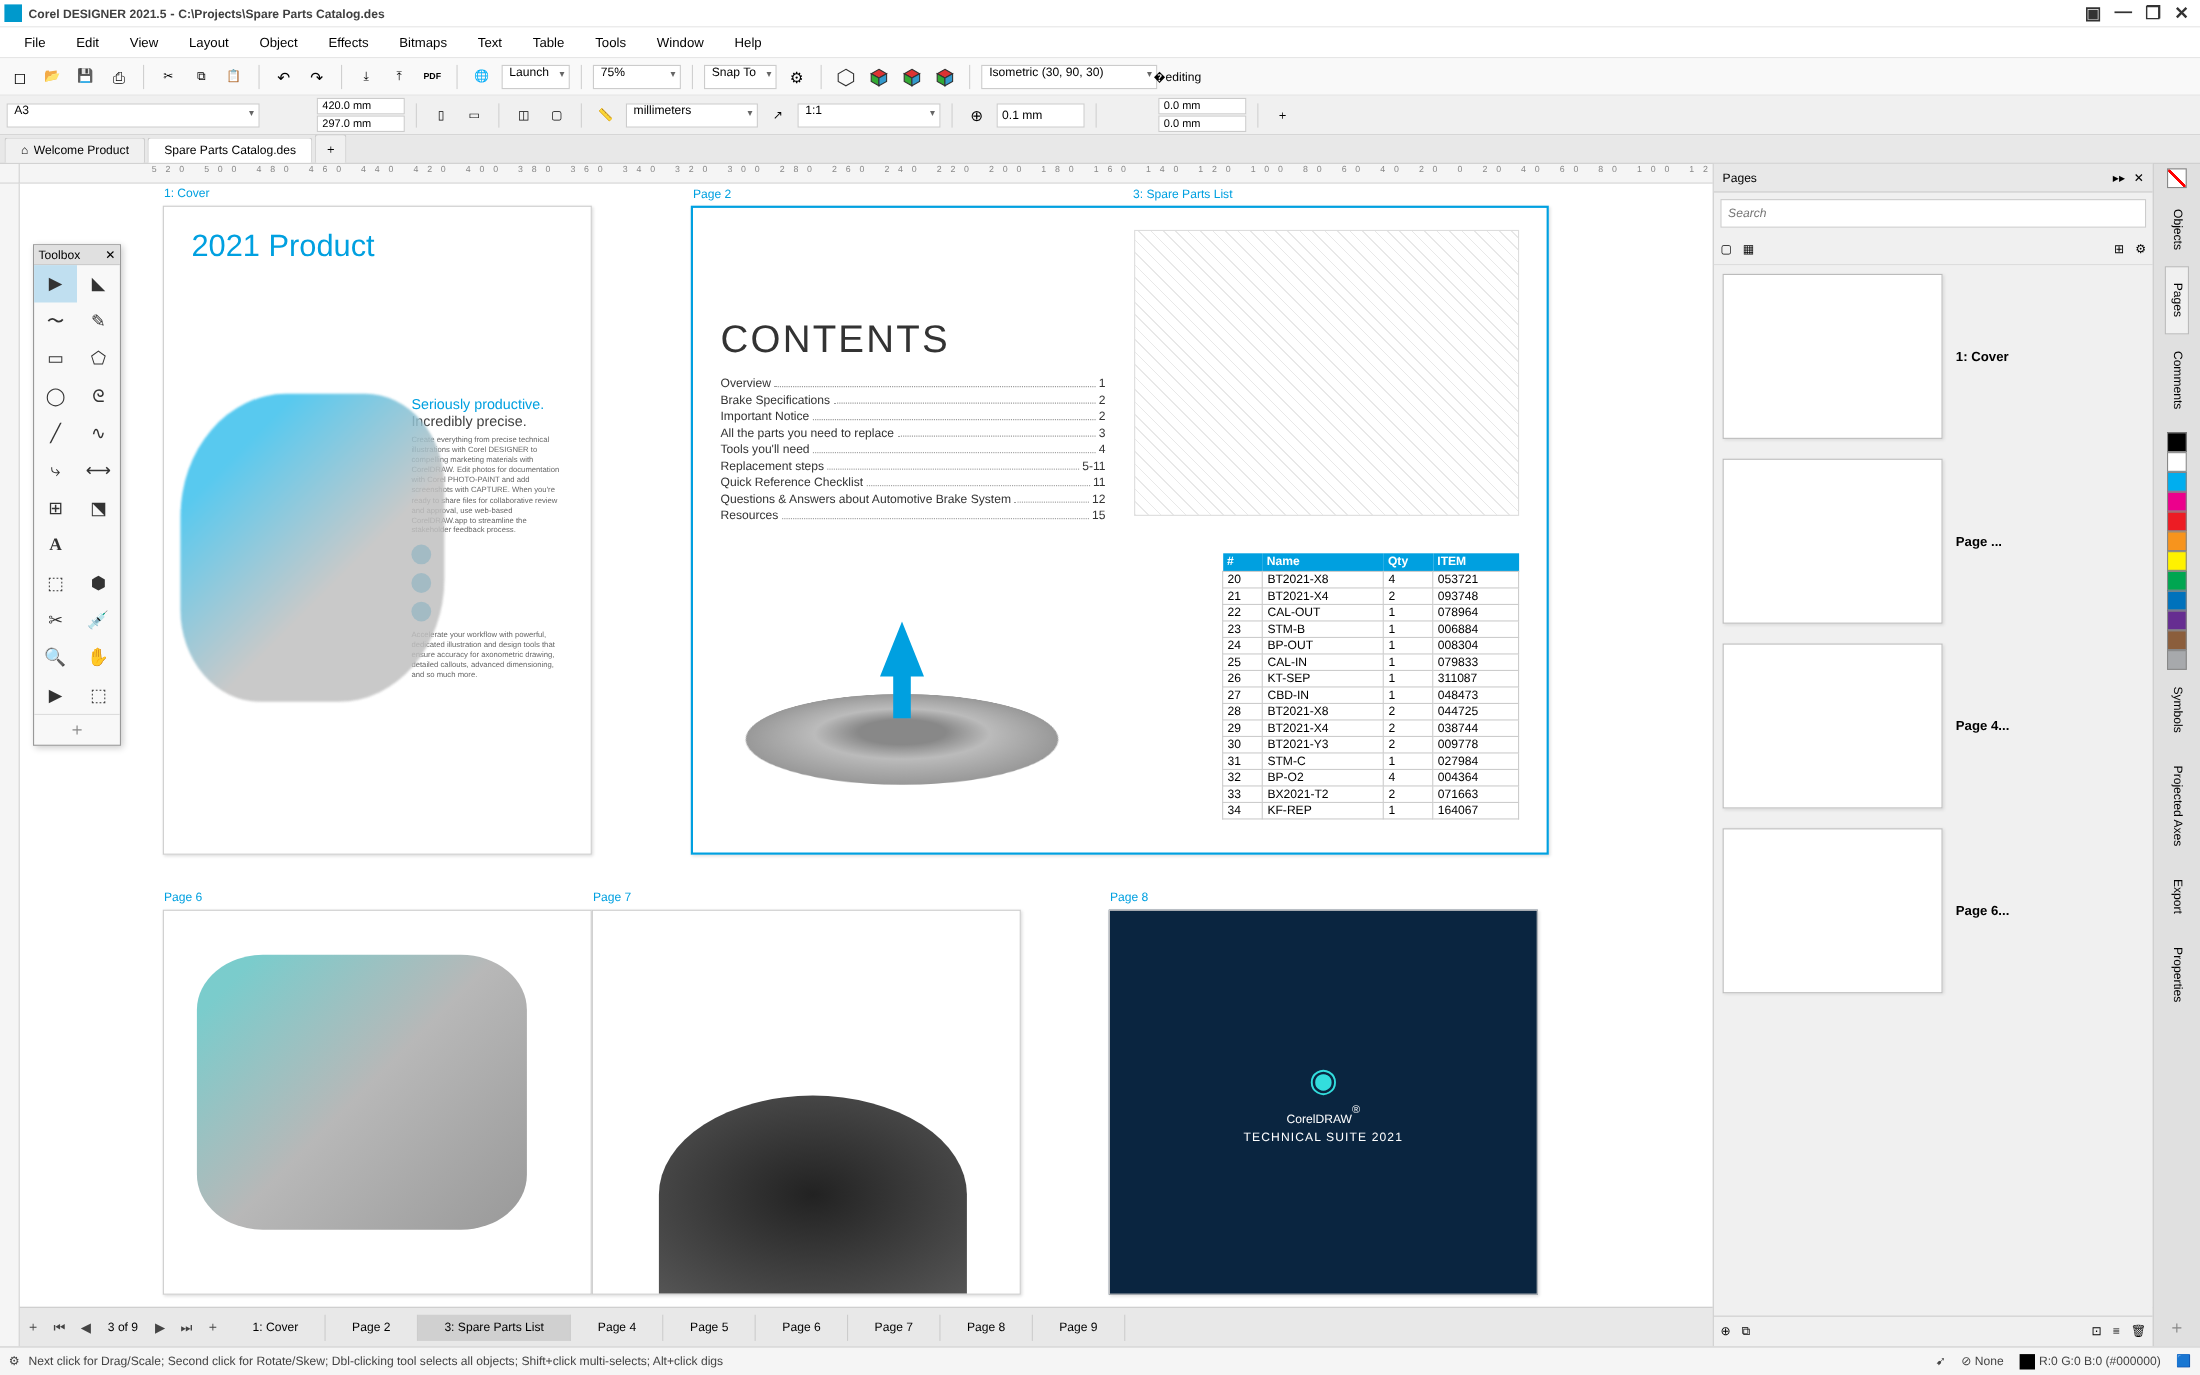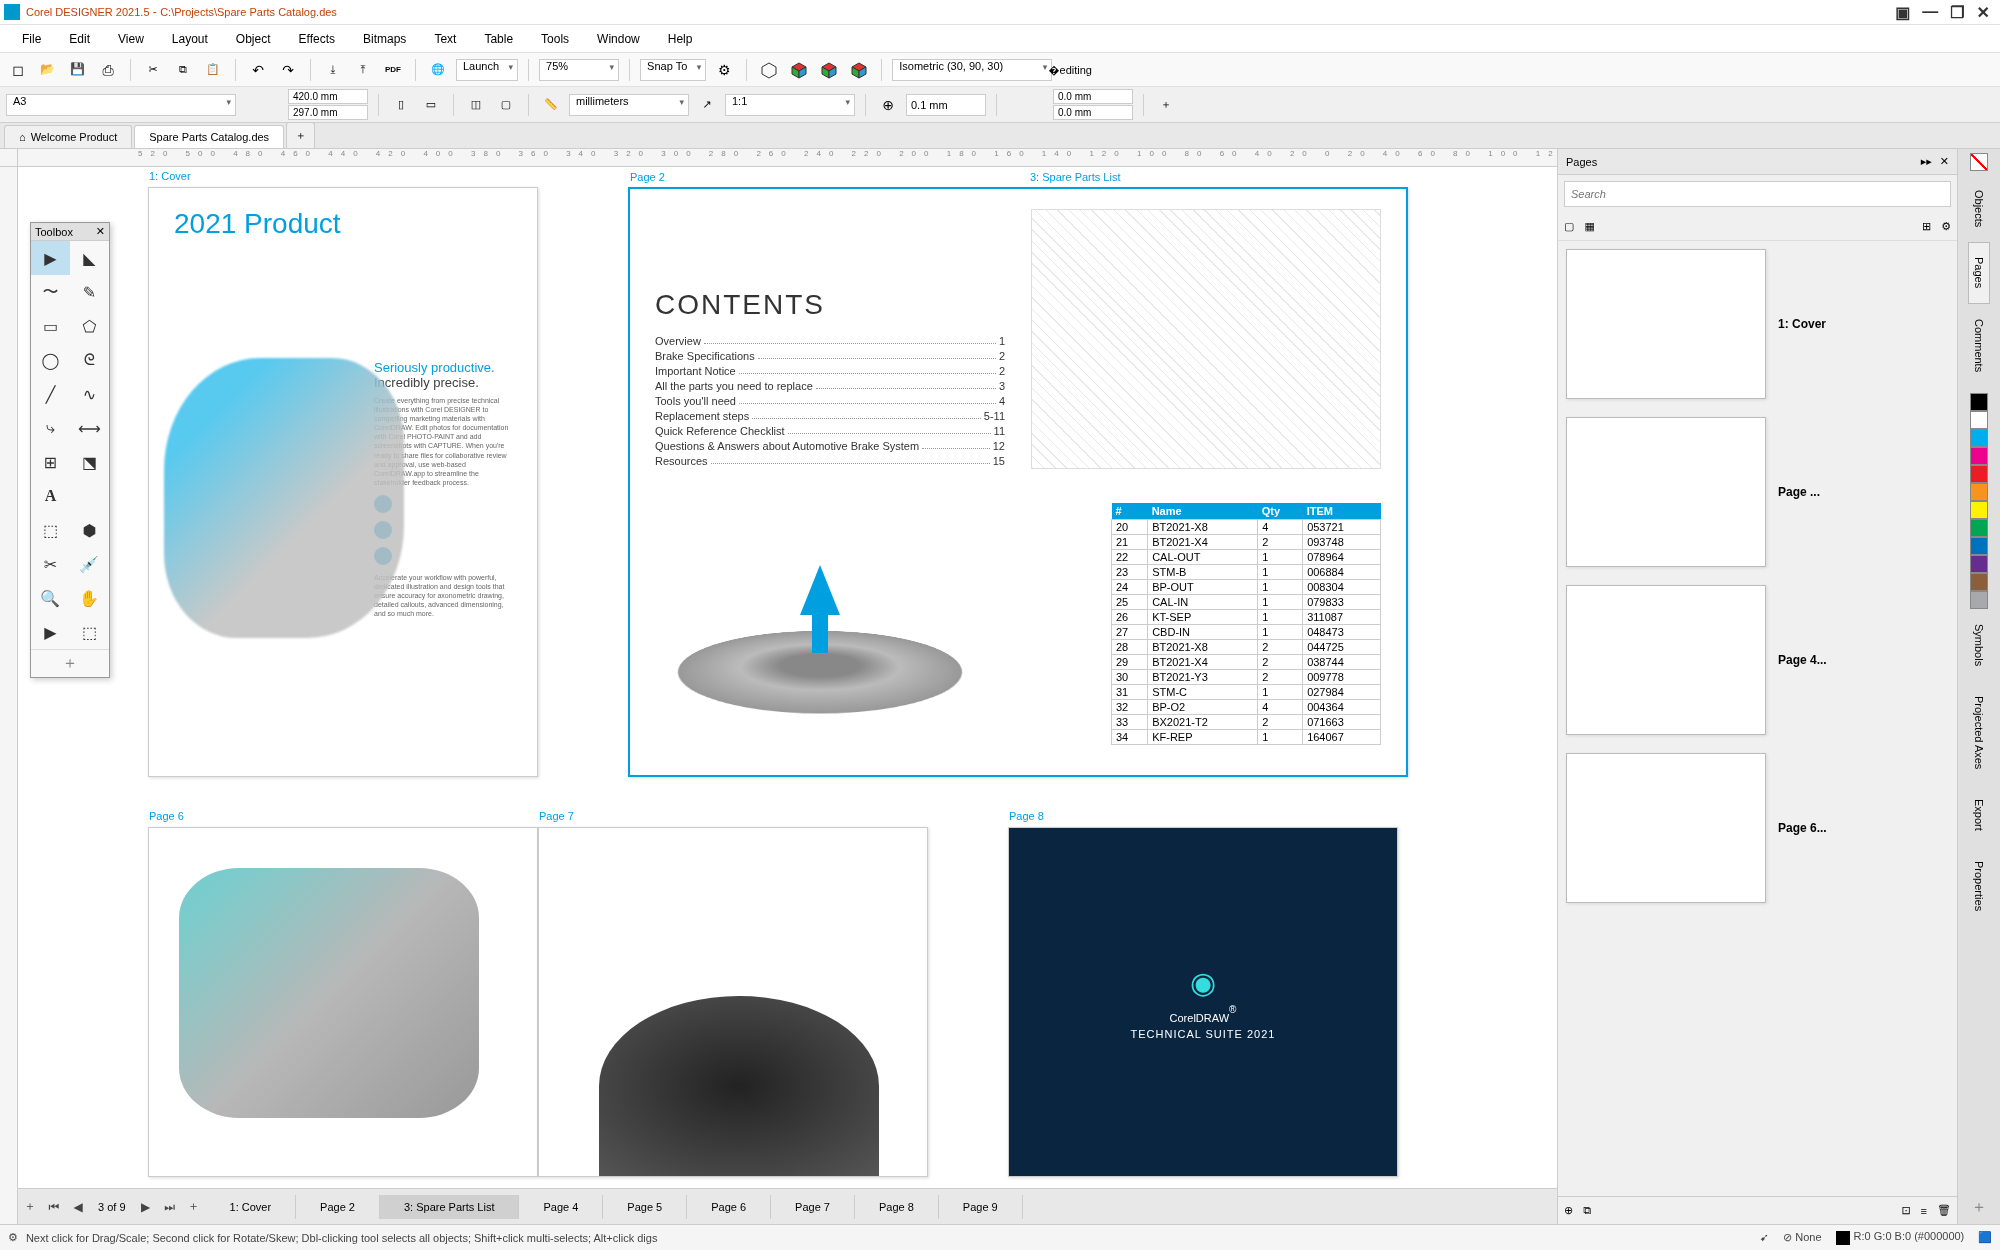--- a/index.html
+++ b/index.html
@@ -1,21 +1,21 @@
 <!DOCTYPE html>
 <html><head>
 <meta charset="utf-8">
 <style>
 * { margin: 0; padding: 0; box-sizing: border-box; font-family: "Segoe UI", Arial, sans-serif; font-size: 11px; }
 body { background: #f5f5f5; width: 2000px; height: 1250px; overflow: hidden; position: relative; }
 
 
 .titlebar { height: 25px; background: #fff; border-bottom: 1px solid #e0e0e0; display: flex; align-items: center; padding: 0 4px; }
 .titlebar .app-icon { width: 16px; height: 16px; background: #0099cc; margin-right: 6px; }
-.titlebar .title { font-size: 12px; color: #c2410c; }
+.titlebar .title { font-size: 12px; color: #404040; font-weight: bold; }
 .titlebar .win-controls { margin-left: auto; display: flex; gap: 12px; padding-right: 6px; }
 .titlebar .win-controls span { font-size: 16px; cursor: pointer; font-weight: bold; color: #333; }
 
 
 .menubar { height: 28px; background: #fff; display: flex; align-items: center; padding: 0 8px; border-bottom: 1px solid #e0e0e0; }
 .menubar .menu-item { padding: 4px 14px; font-size: 12px; cursor: pointer; }
 
 
 .toolbar1 { height: 34px; background: #f9f9f9; border-bottom: 1px solid #e0e0e0; display: flex; align-items: center; padding: 0 6px; gap: 6px; }
 .tb-btn { width: 24px; height: 24px; border: none; background: transparent; cursor: pointer; display: flex; align-items: center; justify-content: center; position: relative; }
@@ -66,21 +66,21 @@
 
 .cover-content { padding: 20px 25px; }
 .cover-title { font-size: 28px; color: #00a0e0; font-weight: 300; margin-bottom: 10px; }
 .cover-sub1 { font-size: 13px; color: #00a0e0; margin-top: 120px; }
 .cover-sub2 { font-size: 13px; color: #404040; }
 .cover-para { font-size: 7px; color: #666; margin-top: 6px; width: 140px; line-height: 1.3; }
 .cover-circle { width: 18px; height: 18px; border-radius: 50%; background: #00a0e0; margin: 8px 0; }
 .cover-graphic { position: absolute; top: 170px; left: 15px; width: 240px; height: 280px; background: linear-gradient(135deg, #3bc0ed 20%, #c0c0c0 60%); border-radius: 40% 30% 40% 30%; opacity: 0.85; filter: blur(1px); }
 
 .contents-pane { position: absolute; left: 25px; top: 20px; width: 350px; }
-.contents-title { font-size: 28px; color: #333; font-weight: 400; letter-spacing: 2px; margin: 80px 0 14px; }
+.contents-title { font-size: 35px; color: #333; font-weight: 400; letter-spacing: 2px; margin: 80px 0 14px; }
 .toc-line { font-size: 10px; color: #333; display: flex; margin-bottom: 3px; }
 .toc-line .dots { flex: 1; border-bottom: 1px dotted #999; margin: 0 3px 3px; }
 .disc-graphic { position: absolute; bottom: 30px; left: 50px; width: 280px; height: 160px; border-radius: 50%; background: radial-gradient(ellipse, #888 20%, #bbb 40%, #999 70%, #777); transform: perspective(400px) rotateX(60deg); }
 .disc-arrow { position: absolute; bottom: 160px; left: 170px; width: 0; height: 0; border-left: 20px solid transparent; border-right: 20px solid transparent; border-bottom: 50px solid #00a0e0; }
 .disc-arrow::after { content:""; position:absolute; top:48px; left:-8px; width:16px; height:40px; background:#00a0e0; }
 
 .parts-pane { position: absolute; right: 25px; top: 20px; width: 350px; }
 .parts-sketch { width: 100%; height: 260px; background: repeating-linear-gradient(45deg, #e8e8e8, #e8e8e8 1px, #fff 1px, #fff 8px); border: 1px solid #ddd; position: relative; }
 .parts-table-mini { position: absolute; bottom: 30px; right: 25px; width: 270px; border-collapse: collapse; font-size: 7px; }
 .parts-table-mini th { background: #00a0e0; color: #fff; padding: 2px 4px; text-align: left; }

